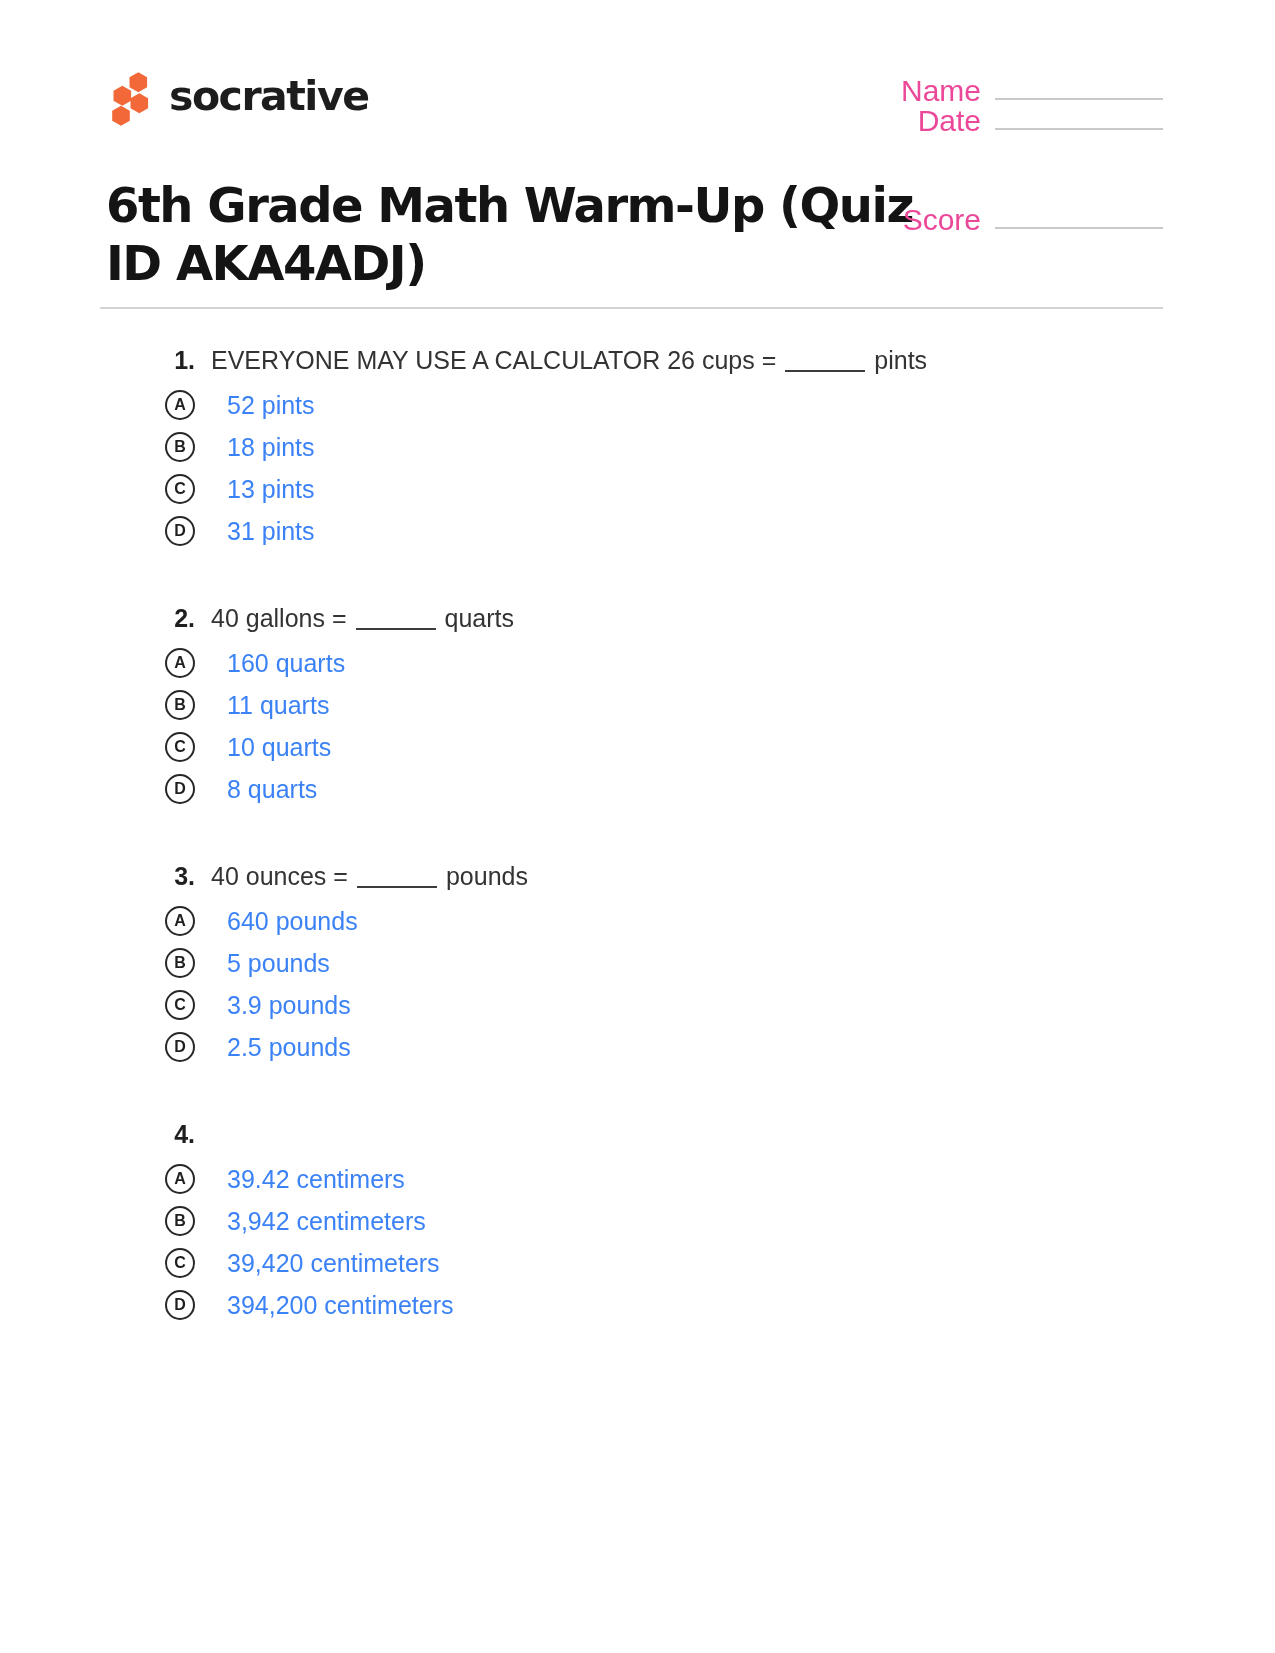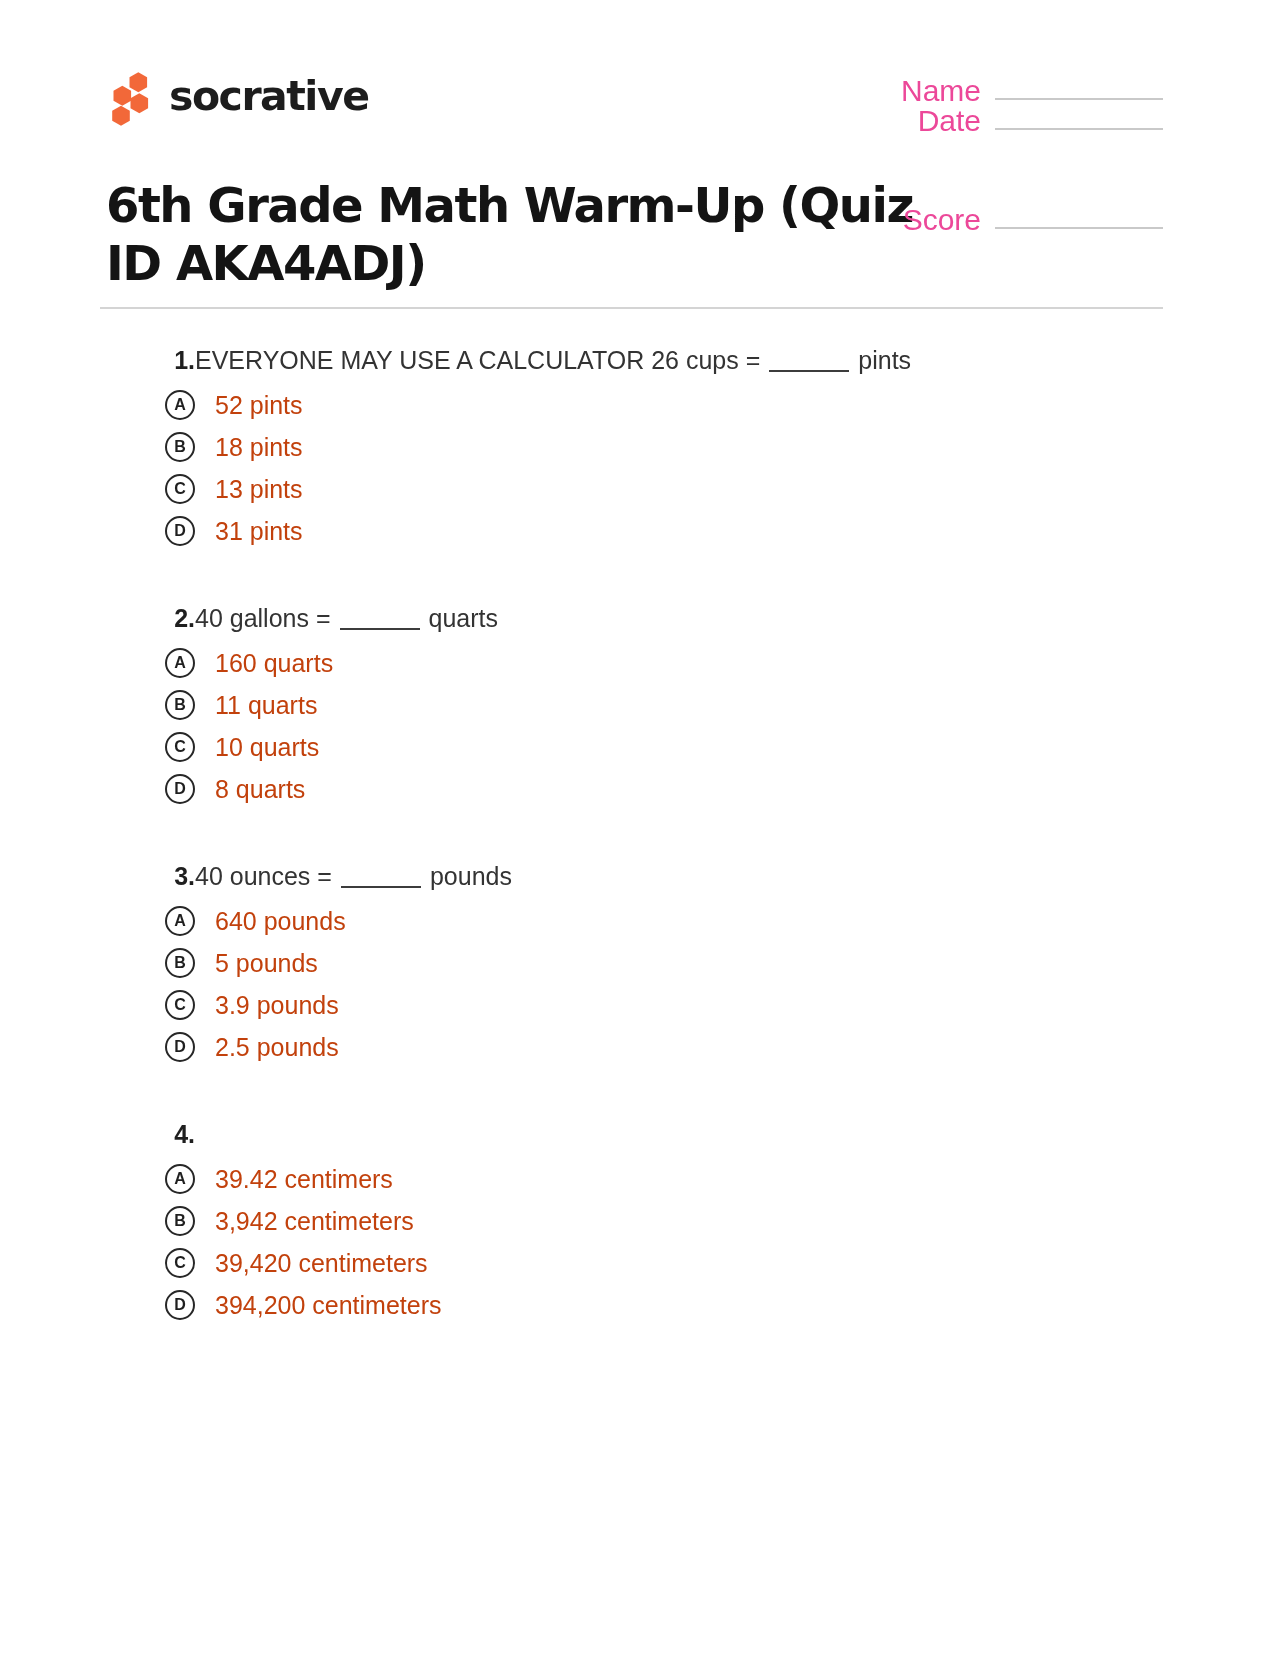--- a/index.html
+++ b/index.html
@@ -104,20 +104,21 @@
   }
   .q-num {
     width: 30px;
     text-align: right;
     font-weight: bold;
     font-size: 25px;
     color: #1f1f1f;
     flex-shrink: 0;
   }
   .q-text {
+    margin-left: 16px;
     font-size: 25px;
     color: #333333;
   }
   .blank {
     display: inline-block;
     width: 80px;
     height: 2px;
     border-bottom: 2px solid #3c3c3c;
     margin: 0 9px;
     vertical-align: baseline;
@@ -135,23 +136,23 @@
     justify-content: center;
     flex-shrink: 0;
   }
   .opt-letter {
     font-size: 16px;
     font-weight: bold;
     color: #1f1f1f;
     line-height: 1;
   }
   .opt-text {
-    margin-left: 20px;
+    margin-left: 32px;
     font-size: 25px;
-    color: #c2410c;
+    color: #3b82f6;
   }
 </style>
 </head>
 <body>
 
 <div class="page">
 
   <header>
 
     <div class="logo">

